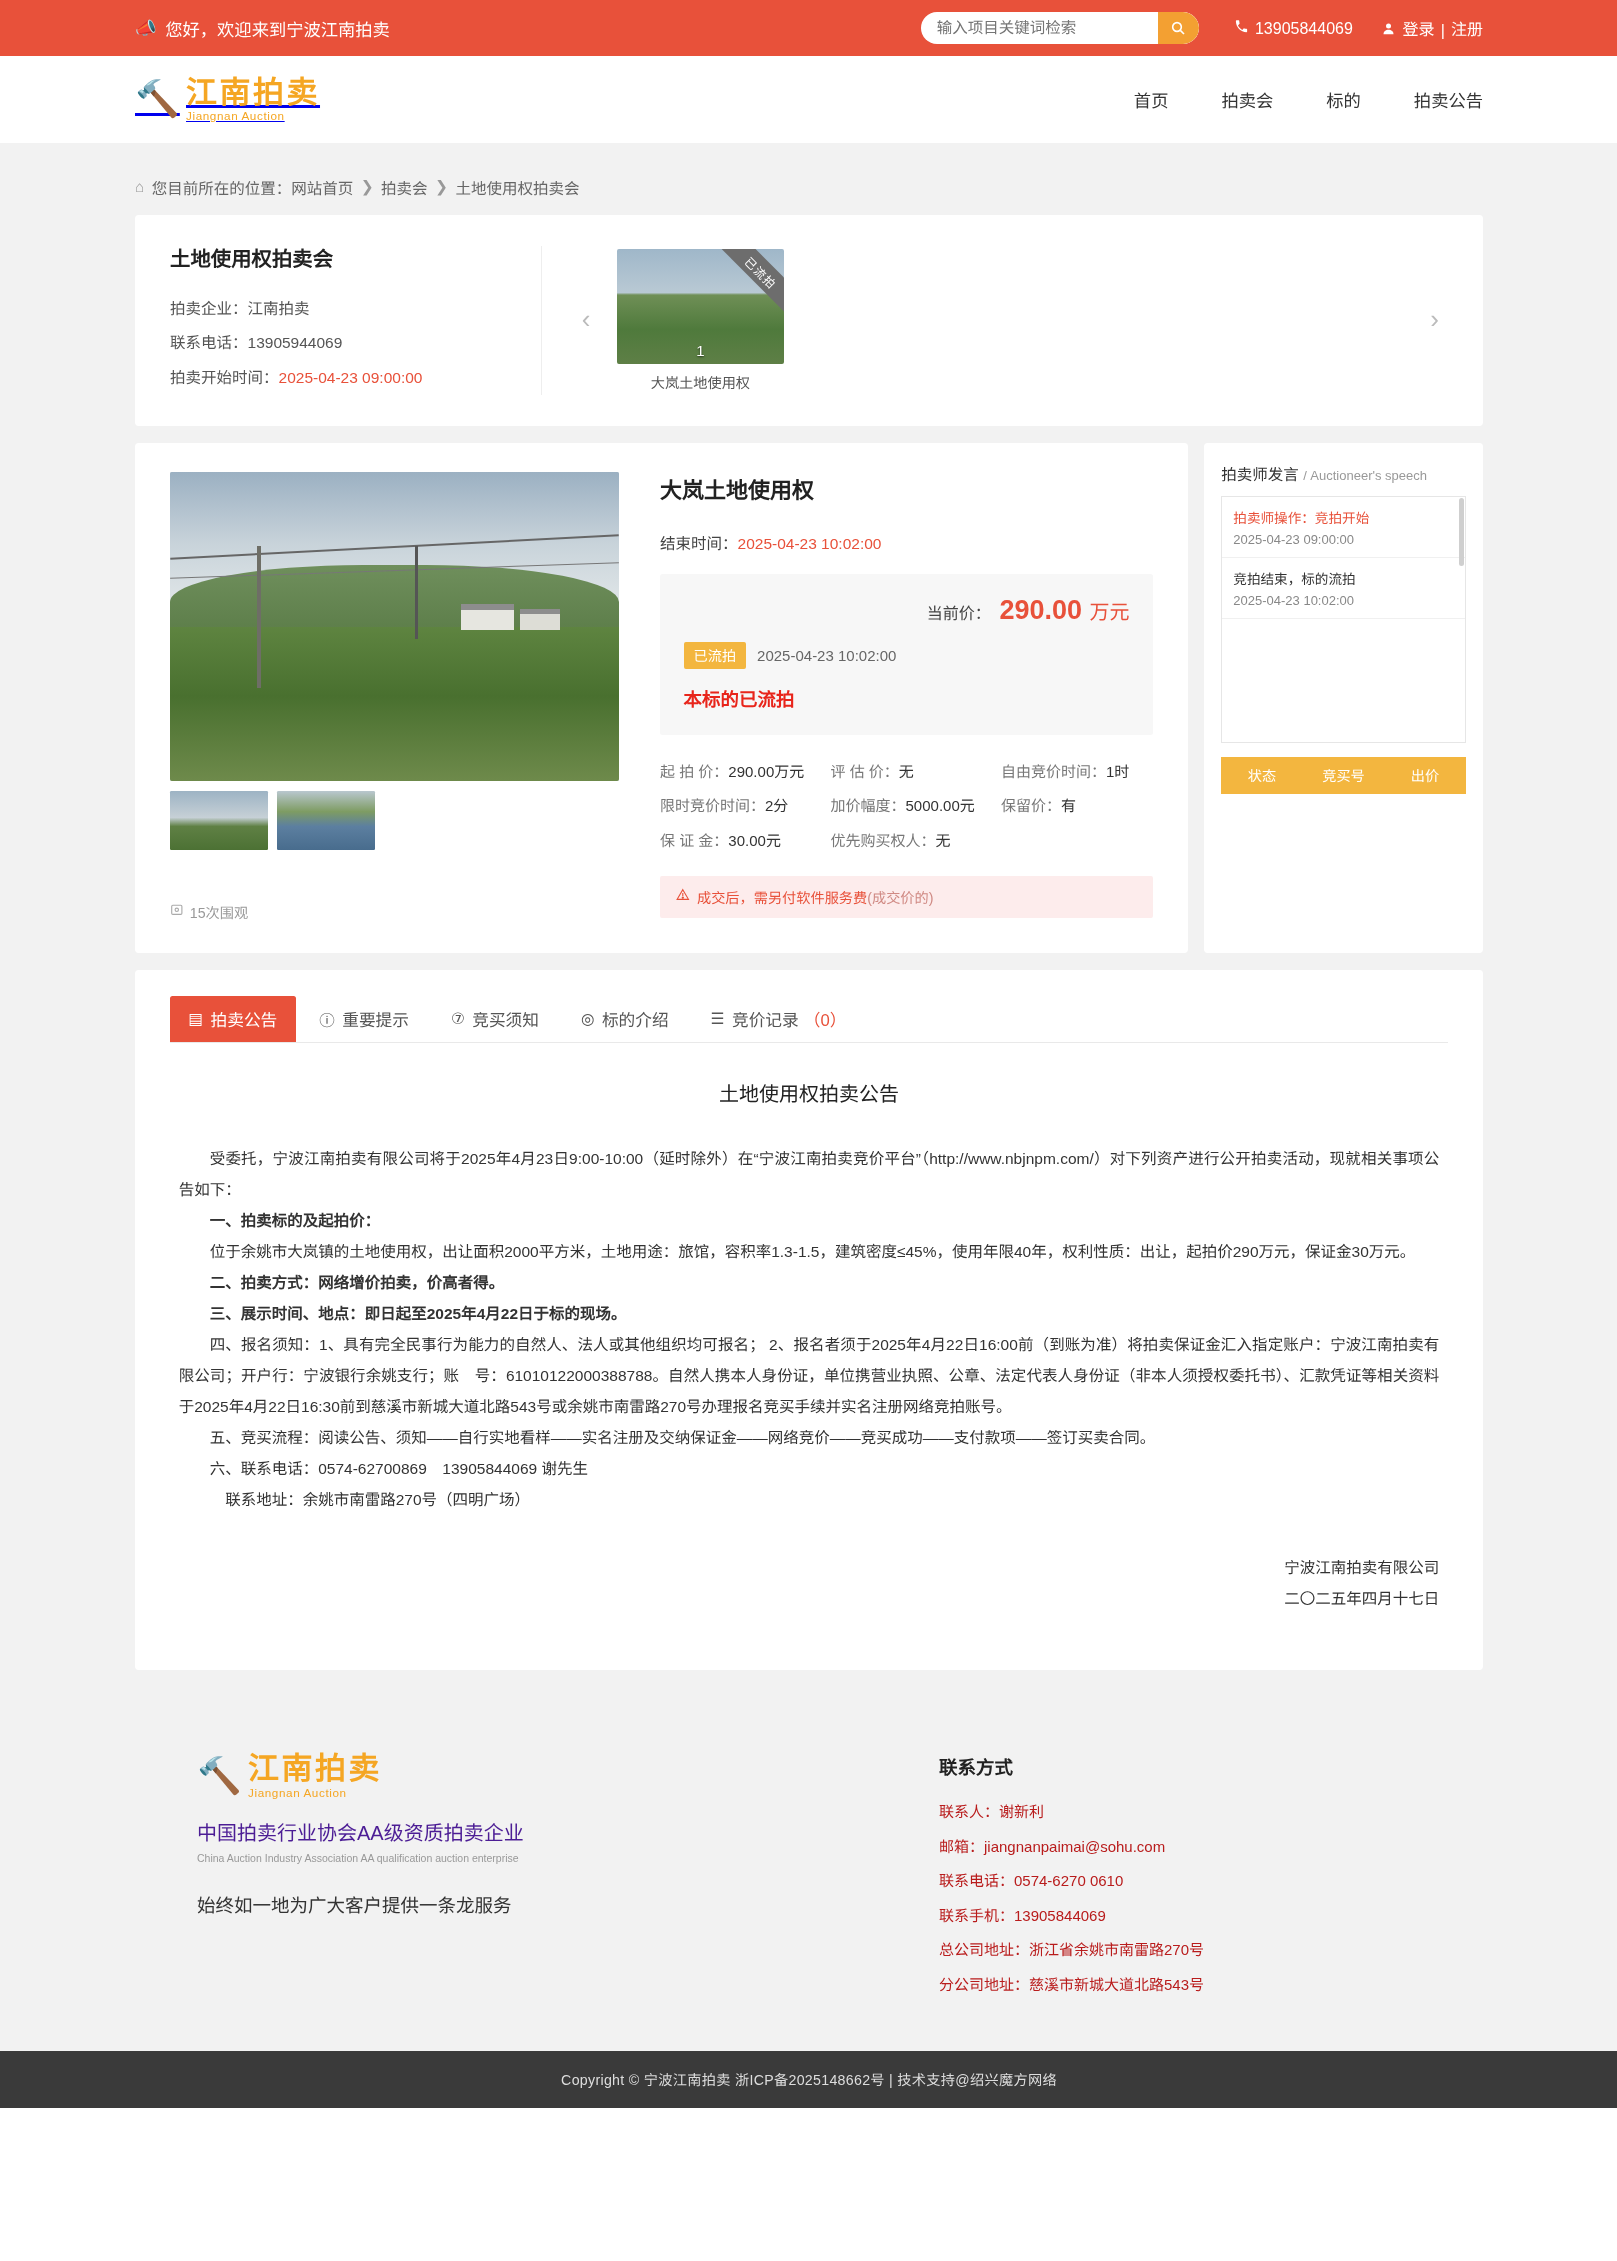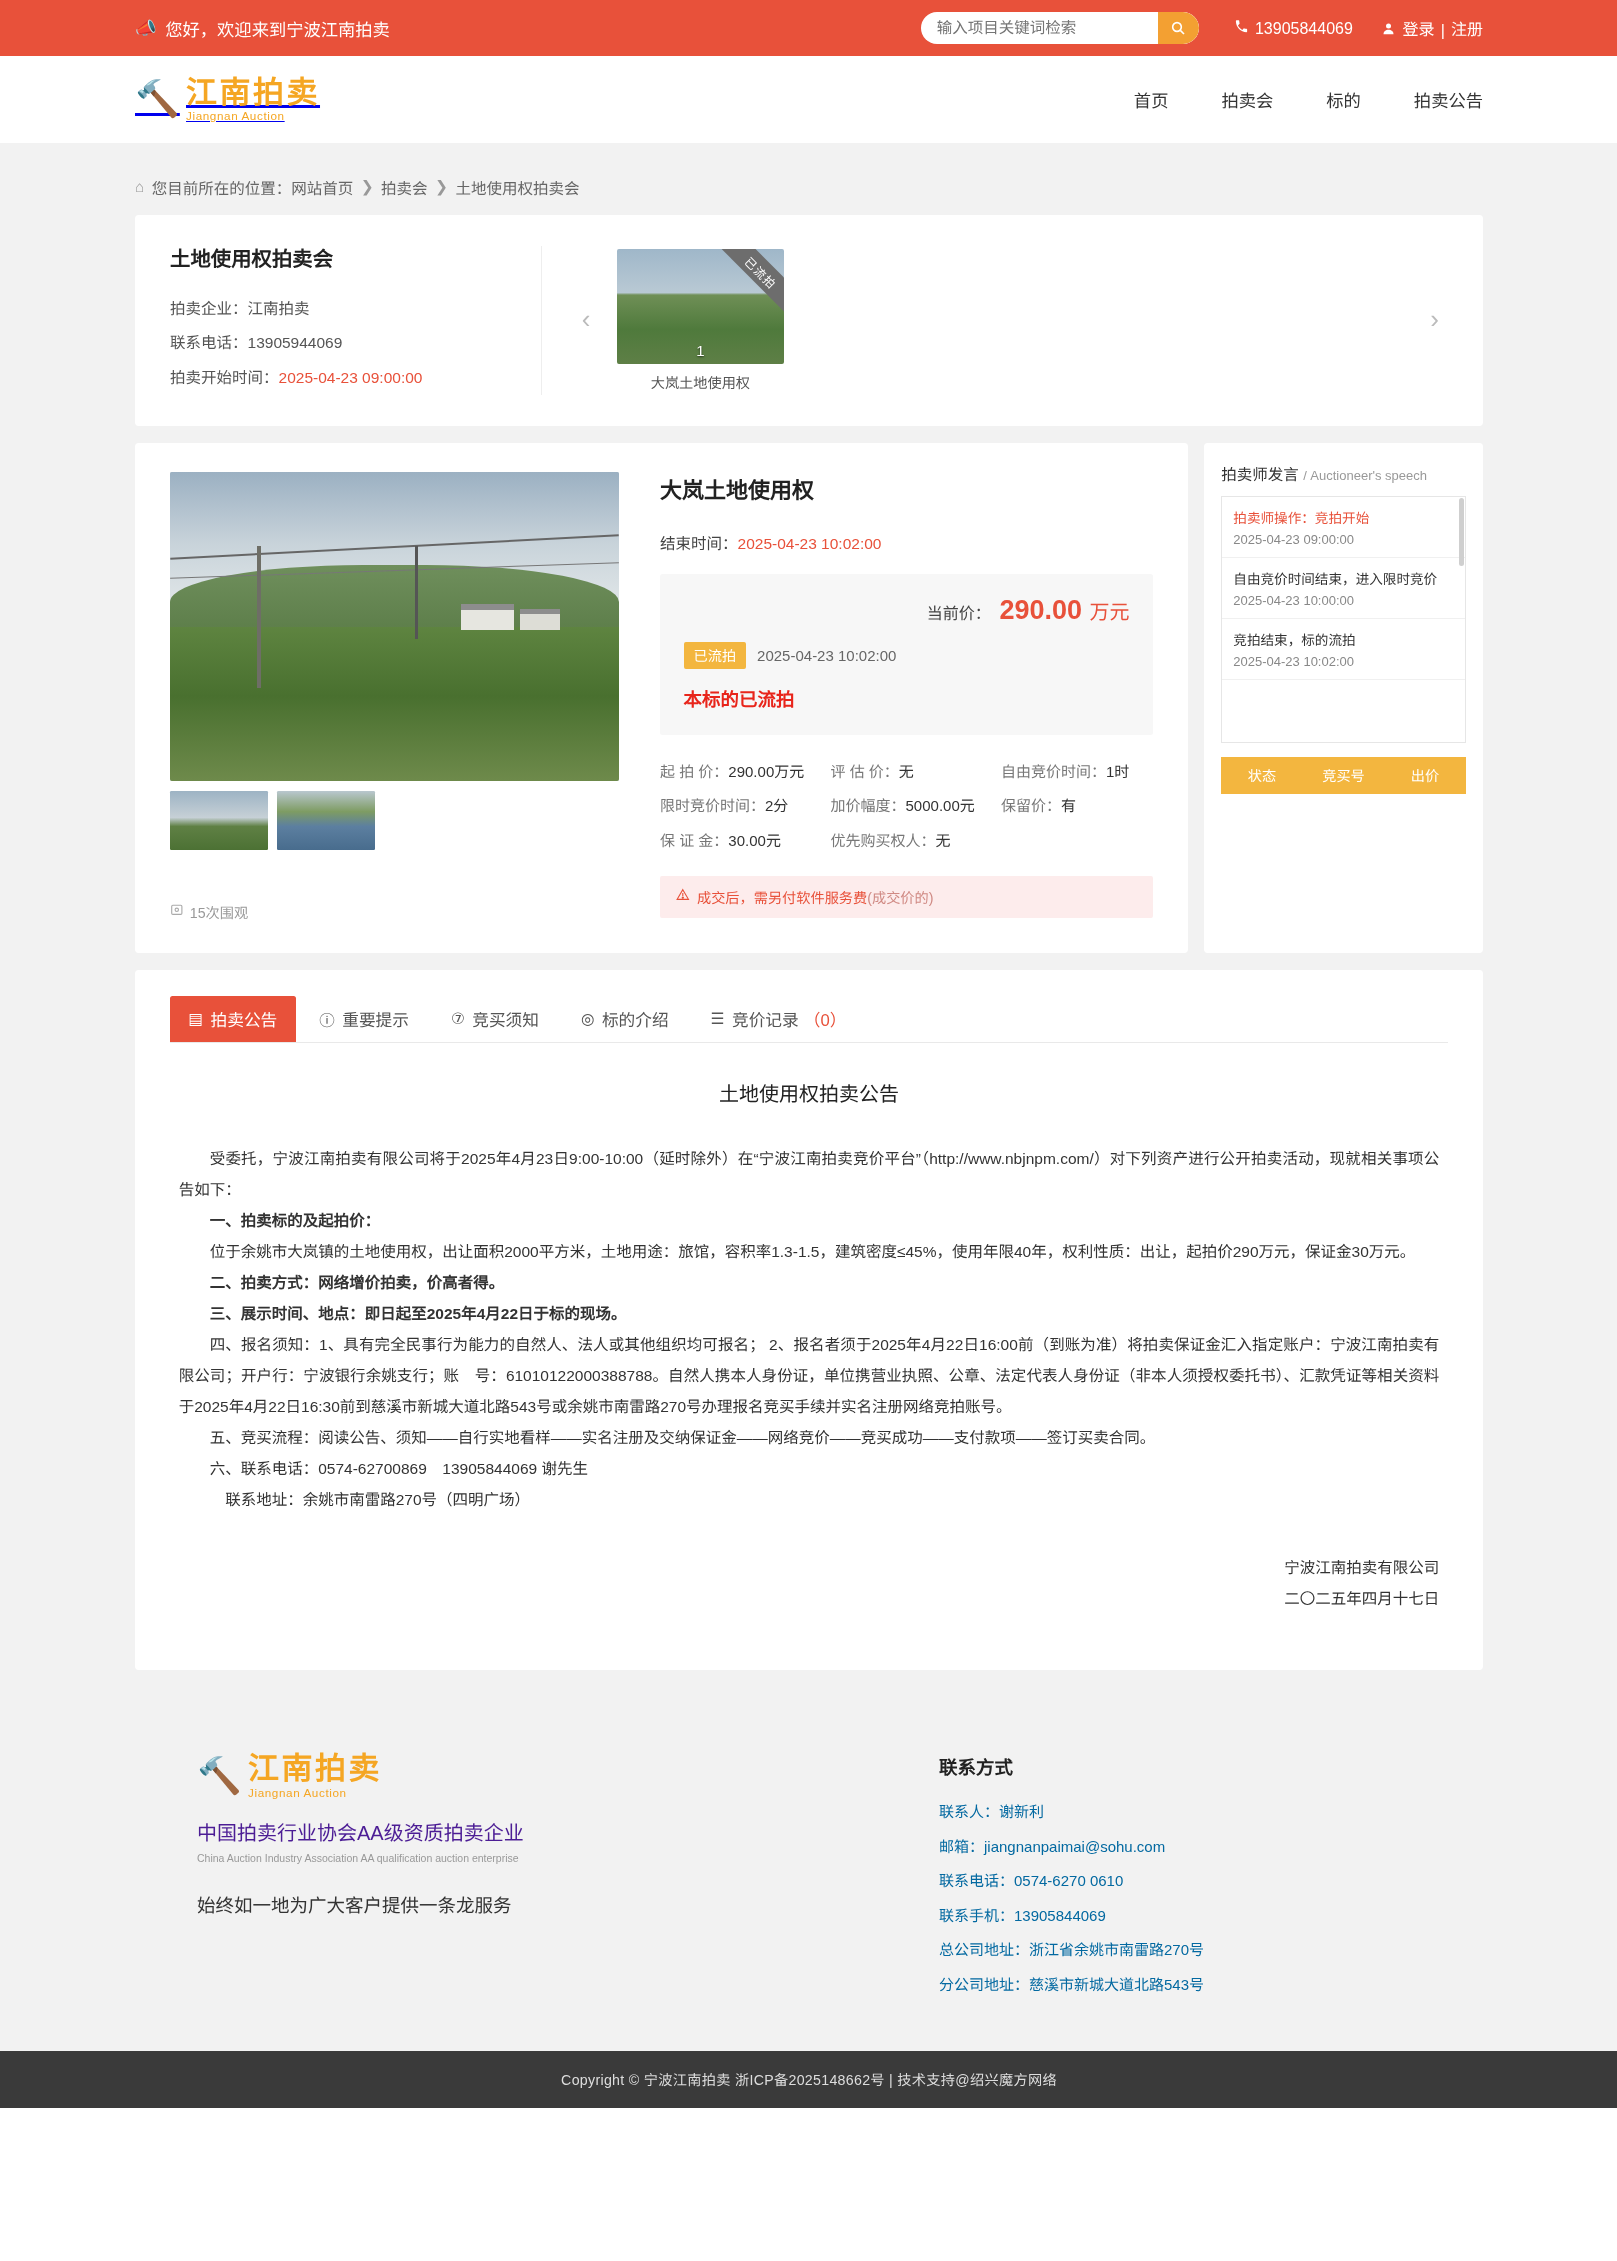--- a/index.html
+++ b/index.html
@@ -217,21 +217,21 @@
   
   .footer { background: #f2f2f2; margin-top: 37px; }
   .footer-inner { width: 1348px; margin: 0 auto; display: flex; padding: 46px 0 43px 0; }
   .footer-left { width: 804px; padding-left: 62px; }
   .footer-logo { display: flex; align-items: center; margin-bottom: 18.5px; }
   .f-aa { font-size: 20px; color: #4c1d95; margin-bottom: 6px; }
   .f-aa-en { font-size: 10.5px; color: #999; margin-bottom: 27px; }
   .f-slogan { font-size: 18.5px; color: #333; }
   .footer-right { flex: 1; }
   .f-contact-title { font-size: 18.5px; color: #222; font-weight: bold; margin-bottom: 21px; }
-  .f-row { font-size: 15px; color: #0369a1; margin-bottom: 13.6px; }
+  .f-row { font-size: 15px; color: #b91c1c; margin-bottom: 13.6px; }
   .copyright {
     background: #3a3a3a; color: #ddd; font-size: 14.2px; text-align: center;
     padding: 18.5px 0; letter-spacing: 0.3px;
   }
 </style>
 </head>
 <body>
 
 <div class="topbar">
   <div class="topbar-inner">
@@ -413,24 +413,20 @@
         <span class="en">/ Auctioneer's speech</span>
       </div>
       <div class="speech-list">
         <div class="speech-item first">
           <div class="line1">
             <span>拍卖师操作：</span><span class="hl">竞拍开始</span>
           </div>
           <div class="line2">2025-04-23 09:00:00</div>
         </div>
         <div class="speech-item">
-          <div class="line1"><span>自由竞价时间结束，进入限时竞价</span></div>
-          <div class="line2">2025-04-23 10:00:00</div>
-        </div>
-        <div class="speech-item">
           <div class="line1"><span>竞拍结束，标的流拍</span></div>
           <div class="line2">2025-04-23 10:02:00</div>
         </div>
         <div class="speech-scroll"></div>
       </div>
       <div class="bid-head">
         <div>状态</div>
         <div>竞买号</div>
         <div>出价</div>
       </div>

